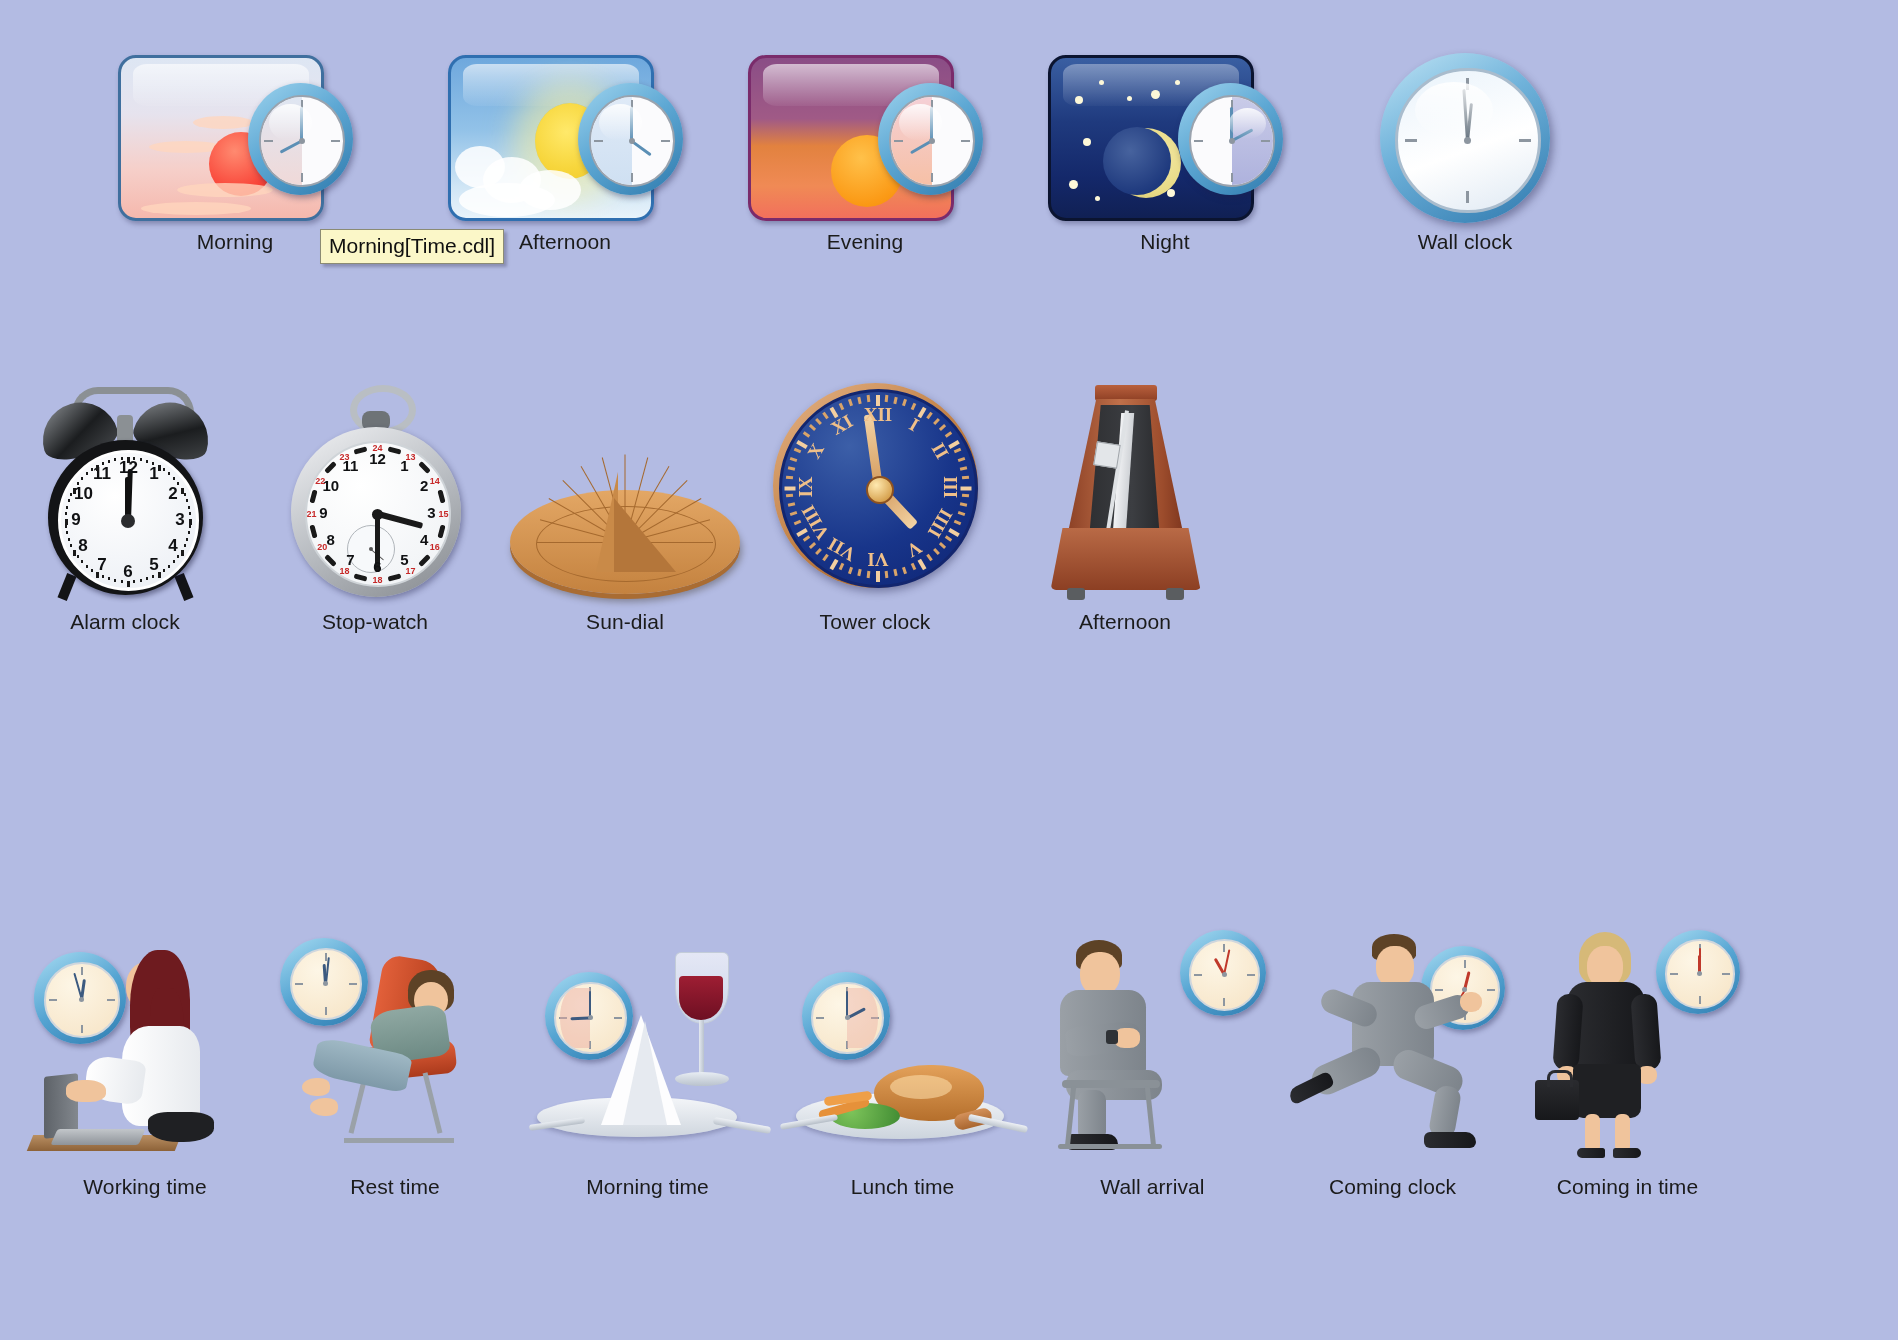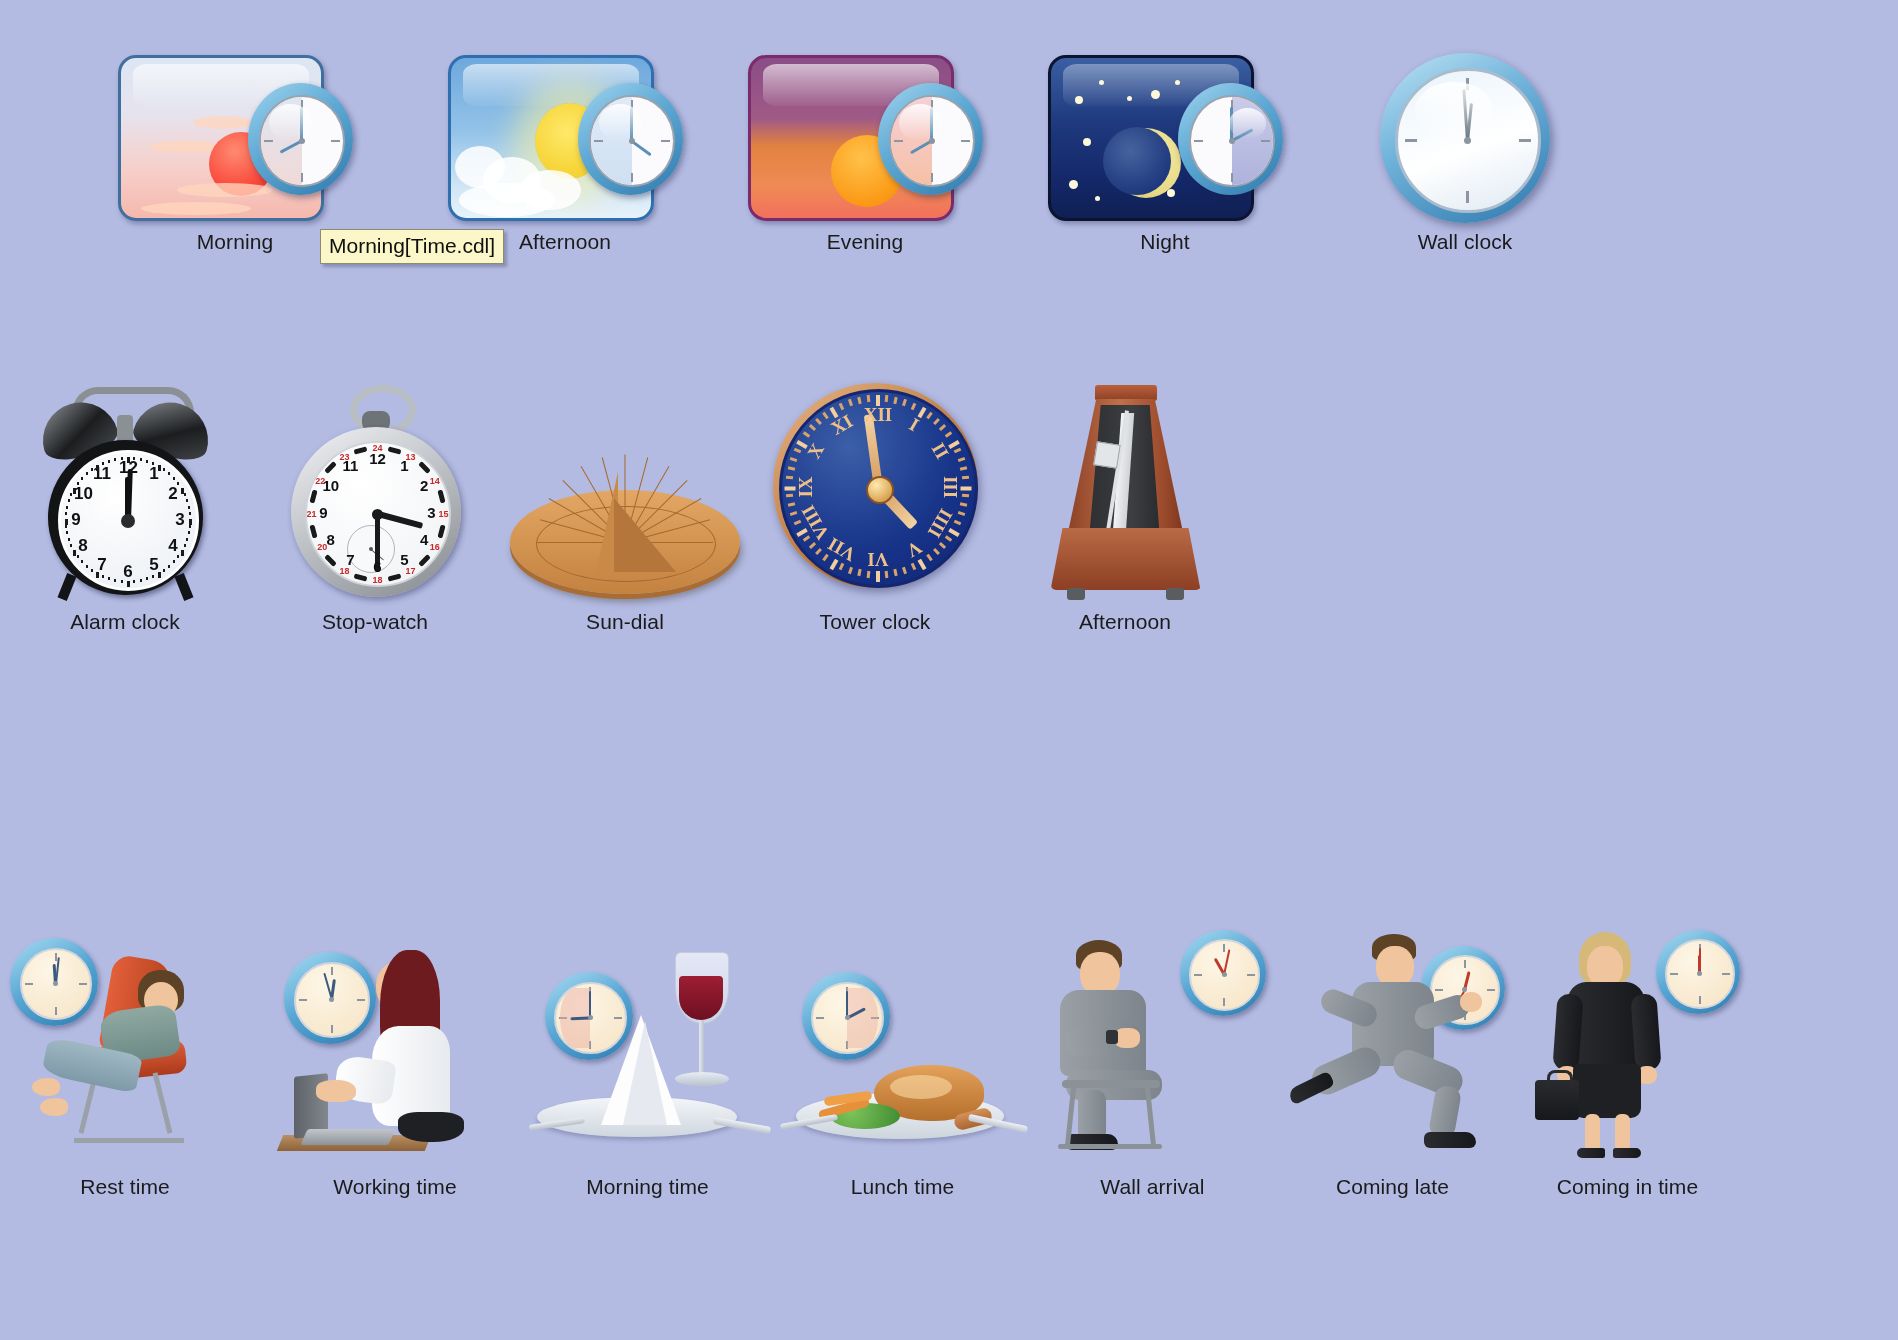--- a/index.html
+++ b/index.html
@@ -618,20 +618,49 @@
         <div class="m-foot" style="left:24px;"></div>
         <div class="m-foot" style="right:24px;"></div>
       </div>
     </div>
     <div class="label">Afternoon</div>
   </div>
 </div>
 
 <div class="row" style="top:930px;">
 
+  <div class="cell" style="width:250px;margin-left:20px;">
+    <div class="art scene" style="width:230px;height:235px;">
+      <div class="smclock" style="left:4px;top:22px;width:92px;height:92px;">
+        <div class="sf">
+          <div class="tick" style="left:50%;top:3px;width:2px;height:8px;margin-left:-1px;"></div>
+          <div class="tick" style="left:50%;bottom:3px;width:2px;height:8px;margin-left:-1px;"></div>
+          <div class="tick" style="top:50%;left:3px;width:8px;height:2px;margin-top:-1px;"></div>
+          <div class="tick" style="top:50%;right:3px;width:8px;height:2px;margin-top:-1px;"></div>
+          <div class="hand" style="left:50%;bottom:50%;width:3px;height:21px;margin-left:-1.5px;background:#3c5a80;transform:rotate(8deg);"></div>
+          <div class="hand" style="left:50%;bottom:50%;width:2px;height:28px;margin-left:-1px;background:#3c5a80;transform:rotate(-16deg);"></div>
+          <div class="pin" style="left:50%;top:50%;width:5px;height:5px;margin:-2.5px 0 0 -2.5px;"></div>
+        </div>
+      </div>
+
+      <div class="shape" style="left:0;bottom:14px;width:148px;height:16px;background:linear-gradient(to bottom,#b98f63,#8d6238);transform:skewX(-22deg);"></div>
+      <div class="shape" style="left:14px;bottom:28px;width:34px;height:62px;background:linear-gradient(to right,#5d6268,#83888e);border-radius:3px;transform:skewY(-6deg);"></div>
+      <div class="shape" style="left:24px;bottom:20px;width:88px;height:16px;background:linear-gradient(to bottom,#c2c6ca,#8e9399);border-radius:3px;transform:skewX(-24deg);"></div>
+
+      <div class="shape skin" style="left:96px;top:32px;width:40px;height:48px;border-radius:50% 50% 46% 46%;"></div>
+      <div class="shape hair-red" style="left:100px;top:20px;width:60px;height:120px;border-radius:46% 42% 30% 36%;"></div>
+      <div class="shape hair-red" style="left:120px;top:58px;width:34px;height:96px;border-radius:30% 40% 44% 30%;"></div>
+      <div class="shape white-shirt" style="left:92px;top:96px;width:78px;height:100px;border-radius:34% 26% 12% 22%;"></div>
+      <div class="shape white-shirt" style="left:56px;top:128px;width:58px;height:44px;border-radius:40% 20% 28% 46%;transform:rotate(8deg);"></div>
+      <div class="shape skin" style="left:36px;top:150px;width:40px;height:22px;border-radius:40% 46% 40% 40%;"></div>
+      <div class="shape black-skirt" style="left:118px;top:182px;width:66px;height:30px;border-radius:30% 34% 46% 46%;"></div>
+    </div>
+    <div class="label">Working time</div>
+  </div>
+
   <div class="cell" style="width:250px;">
     <div class="art scene" style="width:230px;height:235px;">
       <div class="smclock" style="left:0;top:8px;width:88px;height:88px;">
         <div class="sf">
           <div class="tick" style="left:50%;top:3px;width:2px;height:8px;margin-left:-1px;"></div>
           <div class="tick" style="left:50%;bottom:3px;width:2px;height:8px;margin-left:-1px;"></div>
           <div class="tick" style="top:50%;left:3px;width:8px;height:2px;margin-top:-1px;"></div>
           <div class="tick" style="top:50%;right:3px;width:8px;height:2px;margin-top:-1px;"></div>
           <div class="hand" style="left:50%;bottom:50%;width:3px;height:20px;margin-left:-1.5px;background:#3c5a80;transform:rotate(-4deg);"></div>
           <div class="hand" style="left:50%;bottom:50%;width:2px;height:27px;margin-left:-1px;background:#3c5a80;transform:rotate(6deg);"></div>
@@ -644,49 +673,20 @@
       <div class="shape" style="left:150px;top:142px;width:5px;height:62px;background:#9aa1a8;transform:rotate(-14deg);"></div>
       <div class="shape" style="left:64px;bottom:22px;width:110px;height:5px;background:#9aa1a8;"></div>
       <div class="shape hair-brown" style="left:128px;top:40px;width:46px;height:42px;border-radius:48% 48% 34% 34%;"></div>
       <div class="shape skin" style="left:134px;top:52px;width:34px;height:36px;border-radius:50%;"></div>
       <div class="shape" style="left:92px;top:78px;width:76px;height:52px;background:linear-gradient(to bottom,#8fa8a2,#6d8a84);border-radius:30% 26% 20% 26%;transform:rotate(-8deg);"></div>
       <div class="shape" style="left:34px;top:116px;width:96px;height:38px;background:linear-gradient(to bottom,#9fb8c4,#7e99a8);border-radius:26% 18% 18% 30%;transform:rotate(12deg);"></div>
       <div class="shape skin" style="left:22px;top:148px;width:28px;height:18px;border-radius:50% 40% 40% 50%;"></div>
       <div class="shape skin" style="left:30px;top:168px;width:28px;height:18px;border-radius:50% 40% 40% 50%;"></div>
     </div>
     <div class="label">Rest time</div>
-  </div>
-
-  <div class="cell" style="width:250px;margin-left:20px;">
-    <div class="art scene" style="width:230px;height:235px;">
-      <div class="smclock" style="left:4px;top:22px;width:92px;height:92px;">
-        <div class="sf">
-          <div class="tick" style="left:50%;top:3px;width:2px;height:8px;margin-left:-1px;"></div>
-          <div class="tick" style="left:50%;bottom:3px;width:2px;height:8px;margin-left:-1px;"></div>
-          <div class="tick" style="top:50%;left:3px;width:8px;height:2px;margin-top:-1px;"></div>
-          <div class="tick" style="top:50%;right:3px;width:8px;height:2px;margin-top:-1px;"></div>
-          <div class="hand" style="left:50%;bottom:50%;width:3px;height:21px;margin-left:-1.5px;background:#3c5a80;transform:rotate(8deg);"></div>
-          <div class="hand" style="left:50%;bottom:50%;width:2px;height:28px;margin-left:-1px;background:#3c5a80;transform:rotate(-16deg);"></div>
-          <div class="pin" style="left:50%;top:50%;width:5px;height:5px;margin:-2.5px 0 0 -2.5px;"></div>
-        </div>
-      </div>
-
-      <div class="shape" style="left:0;bottom:14px;width:148px;height:16px;background:linear-gradient(to bottom,#b98f63,#8d6238);transform:skewX(-22deg);"></div>
-      <div class="shape" style="left:14px;bottom:28px;width:34px;height:62px;background:linear-gradient(to right,#5d6268,#83888e);border-radius:3px;transform:skewY(-6deg);"></div>
-      <div class="shape" style="left:24px;bottom:20px;width:88px;height:16px;background:linear-gradient(to bottom,#c2c6ca,#8e9399);border-radius:3px;transform:skewX(-24deg);"></div>
-
-      <div class="shape skin" style="left:96px;top:32px;width:40px;height:48px;border-radius:50% 50% 46% 46%;"></div>
-      <div class="shape hair-red" style="left:100px;top:20px;width:60px;height:120px;border-radius:46% 42% 30% 36%;"></div>
-      <div class="shape hair-red" style="left:120px;top:58px;width:34px;height:96px;border-radius:30% 40% 44% 30%;"></div>
-      <div class="shape white-shirt" style="left:92px;top:96px;width:78px;height:100px;border-radius:34% 26% 12% 22%;"></div>
-      <div class="shape white-shirt" style="left:56px;top:128px;width:58px;height:44px;border-radius:40% 20% 28% 46%;transform:rotate(8deg);"></div>
-      <div class="shape skin" style="left:36px;top:150px;width:40px;height:22px;border-radius:40% 46% 40% 40%;"></div>
-      <div class="shape black-skirt" style="left:118px;top:182px;width:66px;height:30px;border-radius:30% 34% 46% 46%;"></div>
-    </div>
-    <div class="label">Working time</div>
   </div>
 
   <div class="cell" style="width:255px;">
     <div class="art scene" style="width:250px;height:235px;">
       <div class="smclock" style="left:22px;top:42px;width:88px;height:88px;">
         <div class="sf">
           <div class="tick" style="left:50%;top:3px;width:2px;height:8px;margin-left:-1px;"></div>
           <div class="tick" style="left:50%;bottom:3px;width:2px;height:8px;margin-left:-1px;"></div>
           <div class="tick" style="top:50%;left:3px;width:8px;height:2px;margin-top:-1px;"></div>
           <div class="tick" style="top:50%;right:3px;width:8px;height:2px;margin-top:-1px;"></div>
@@ -787,21 +787,21 @@
       <div class="shape suit-grey" style="left:72px;top:52px;width:82px;height:84px;border-radius:22% 22% 12% 12%;"></div>
       <div class="shape suit-grey" style="left:40px;top:66px;width:58px;height:24px;border-radius:14px;transform:rotate(22deg);"></div>
       <div class="shape suit-grey" style="left:134px;top:70px;width:56px;height:24px;border-radius:14px;transform:rotate(-18deg);"></div>
       <div class="shape skin" style="left:180px;top:62px;width:22px;height:20px;border-radius:45%;"></div>
       <div class="shape suit-grey" style="left:112px;top:128px;width:72px;height:30px;border-radius:16px;transform:rotate(22deg);"></div>
       <div class="shape suit-grey" style="left:30px;top:126px;width:72px;height:30px;border-radius:16px;transform:rotate(-24deg);"></div>
       <div class="shape suit-grey" style="left:152px;top:156px;width:26px;height:52px;border-radius:12px;transform:rotate(10deg);"></div>
       <div class="shape suit-dark" style="left:144px;top:202px;width:52px;height:16px;border-radius:6px 10px 6px 6px;"></div>
       <div class="shape suit-dark" style="left:8px;top:150px;width:46px;height:16px;border-radius:10px 6px 6px 6px;transform:rotate(-26deg);"></div>
     </div>
-    <div class="label">Coming late</div>
+    <div class="label">Coming clock</div>
   </div>
 
   <div class="cell" style="width:235px;">
     <div class="art scene" style="width:225px;height:235px;">
       <div class="smclock" style="right:0;top:0;width:84px;height:84px;">
         <div class="sf">
           <div class="tick" style="left:50%;top:3px;width:2px;height:8px;margin-left:-1px;"></div>
           <div class="tick" style="left:50%;bottom:3px;width:2px;height:8px;margin-left:-1px;"></div>
           <div class="tick" style="top:50%;left:3px;width:8px;height:2px;margin-top:-1px;"></div>
           <div class="tick" style="top:50%;right:3px;width:8px;height:2px;margin-top:-1px;"></div>

